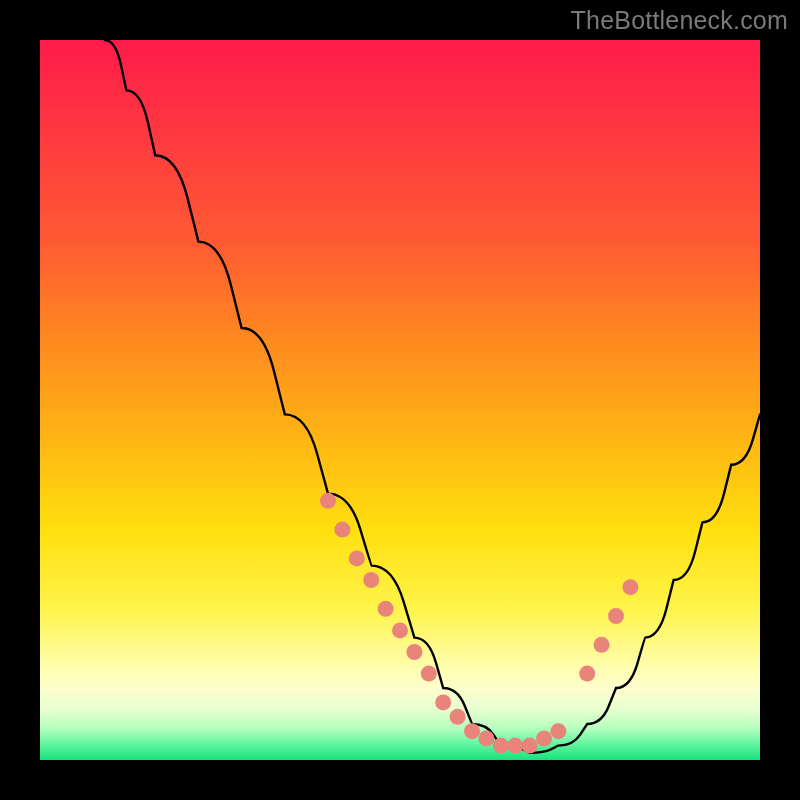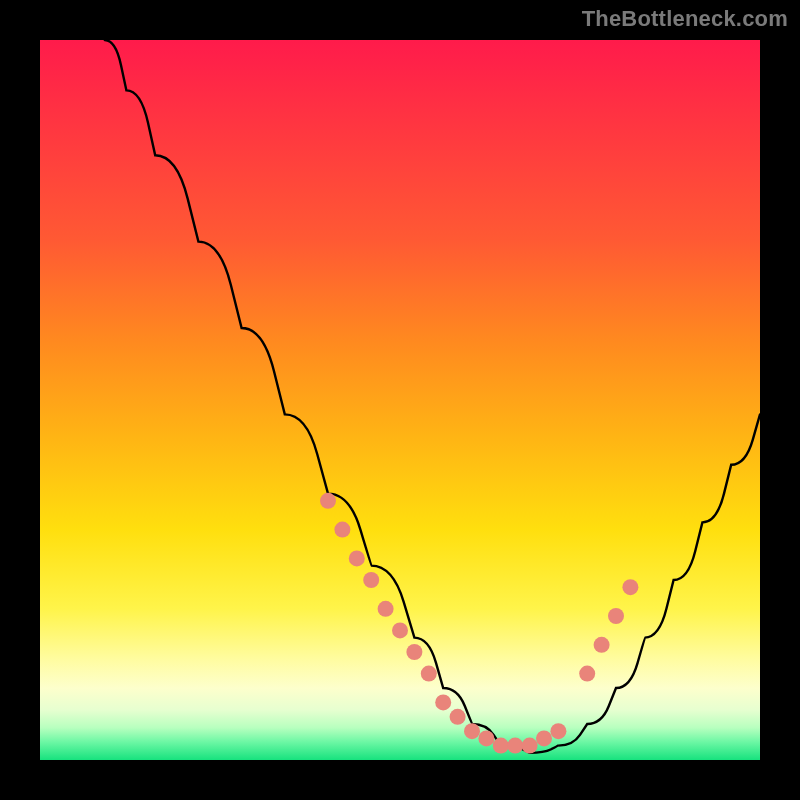--- a/index.html
+++ b/index.html
@@ -39,22 +39,22 @@
       #b8ffbf 95.5%,
       #6cf7a4 97.5%,
       #17e27e 100%
     );
   }
   .watermark {
     position: absolute;
     top: 6px;
     right: 12px;
     color: #7a7a7a;
-    font-size: 22px;
-    font-weight: 700;
+    font-size: 25px;
+    font-weight: 400;
     letter-spacing: 0.2px;
     user-select: none;
   }
   svg.curve {
     position: absolute;
     left: 0;
     top: 0;
     width: 720px;
     height: 720px;
     overflow: visible;

